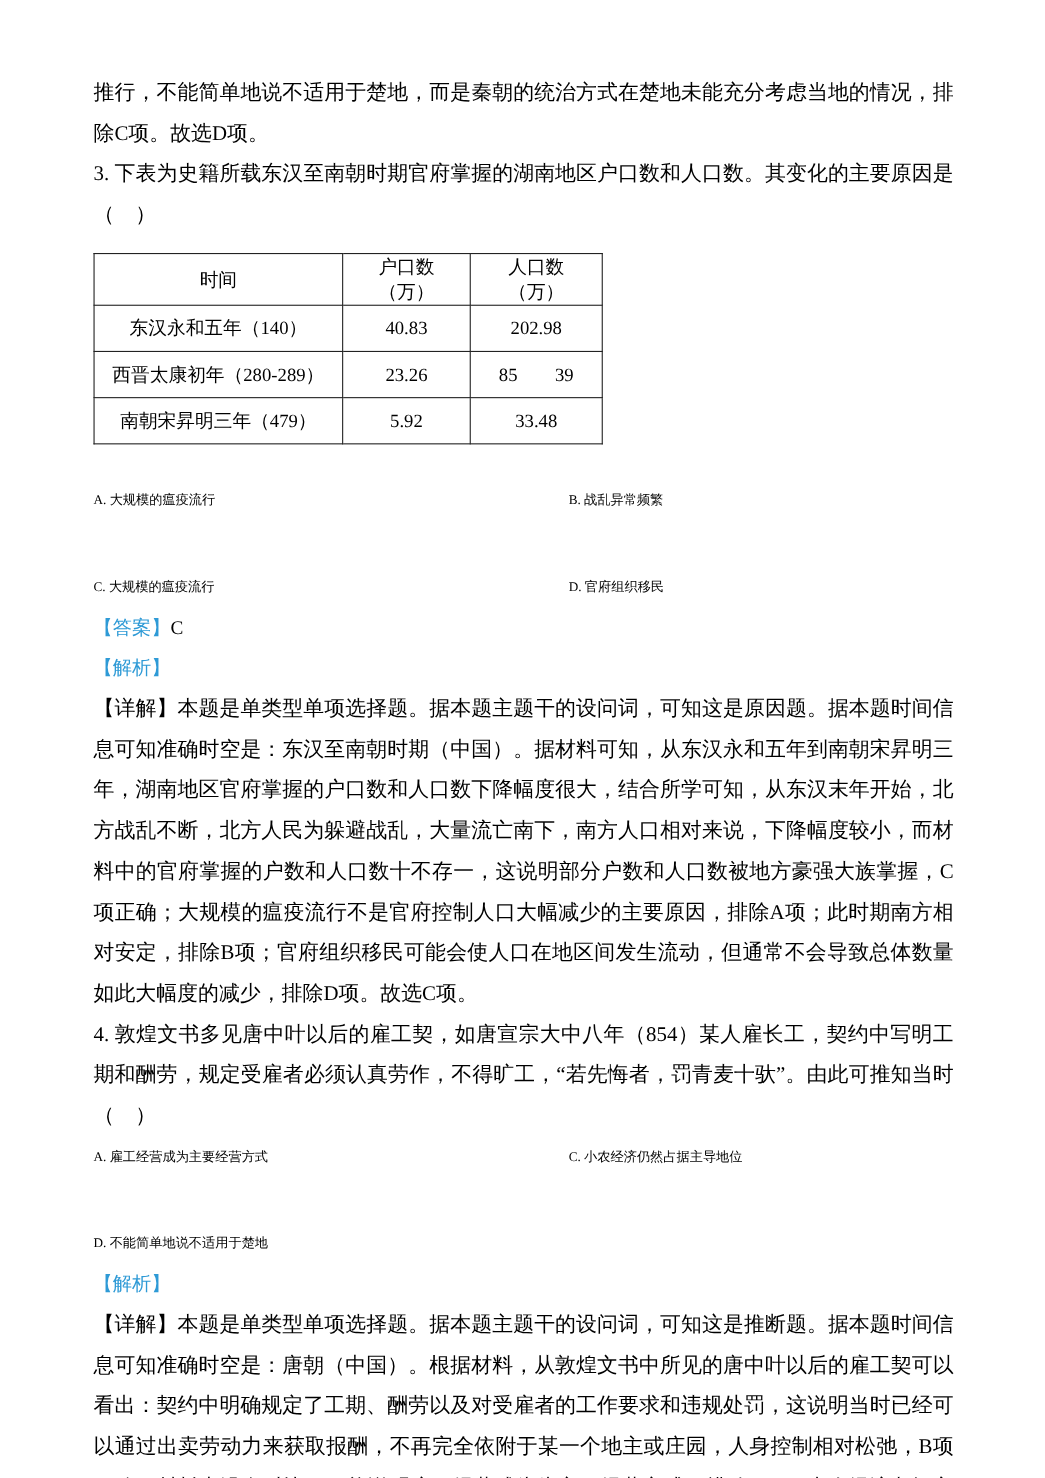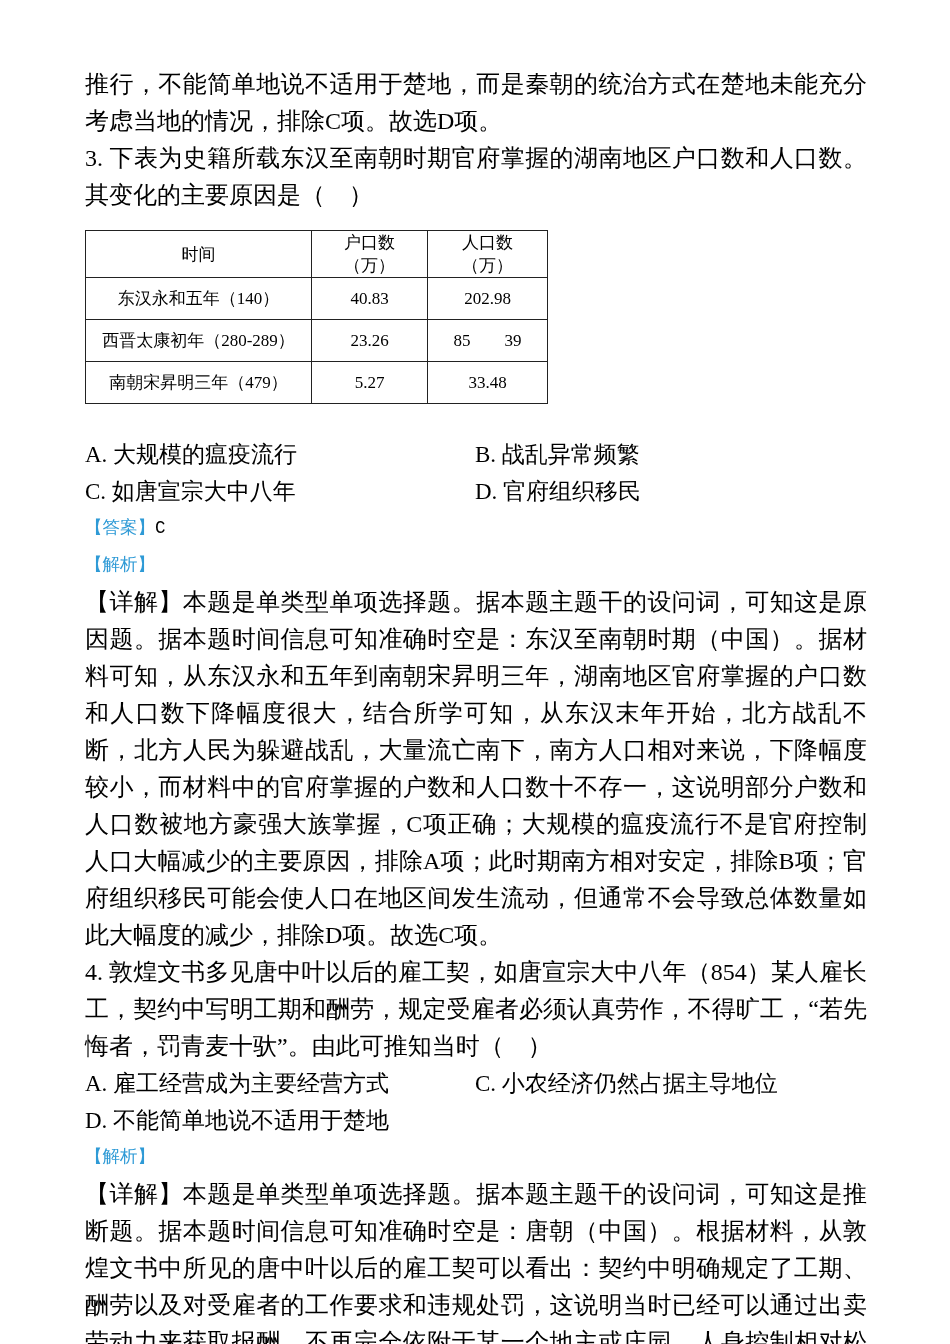--- a/index.html
+++ b/index.html
@@ -15,31 +15,30 @@
     overflow: hidden;
   }
   .content {
     position: absolute;
     left: 85px;
     top: 66px;
     width: 782px;
   }
   .para {
     margin: 0;
-    font-size: 24px;
+    font-size: 19px;
     line-height: 37px;
     text-align: justify;
     text-justify: inter-ideograph;
     word-break: break-all;
   }
   .line {
     margin: 0;
     font-size: 17.5px;
     line-height: 37px;
-    font-family: Liberation Mono, monospace;
   }
   .blue { color: #2e9ad6; }
   table.data-table {
     border-collapse: collapse;
     margin: 16px 0 32px 0;
     font-size: 17px;
   }
   table.data-table th,
   table.data-table td {
     border: 1px solid #222222;
@@ -49,22 +48,23 @@
     font-weight: normal;
     padding: 0 10px;
     white-space: pre-wrap;
   }
   .col-time  { width: 226px; }
   .col-hukou { width: 116px; }
   .col-renkou{ width: 120px; }
   .opts {
     display: grid;
     grid-template-columns: 390px auto;
-    font-size: 23px;
+    font-size: 12px;
     line-height: 37px;
+    gap: 42px;
   }
   .footer {
     position: absolute;
     left: 0;
     right: 0;
     bottom: 20px;
     text-align: center;
     font-size: 13px;
     color: #000000;
   }
@@ -93,30 +93,30 @@
           <td>40.83</td>
           <td>202.98</td>
         </tr>
         <tr>
           <td>西晋太康初年（280-289）</td>
           <td>23.26</td>
           <td>85　　39</td>
         </tr>
         <tr>
           <td>南朝宋昇明三年（479）</td>
-          <td>5.27</td>
+          <td>5.92</td>
           <td>33.48</td>
         </tr>
       </tbody>
     </table>
 
     <div class="opts">
       <span>A. 大规模的瘟疫流行</span>
       <span>B. 战乱异常频繁</span>
-      <span>C. 如唐宣宗大中八年</span>
+      <span>C. 大规模的瘟疫流行</span>
       <span>D. 官府组织移民</span>
     </div>
 
     <p class="line"><span class="blue">【答案】</span><span>C</span></p>
 
     <p class="line blue">【解析】</p>
 
     <p class="para">【详解】本题是单类型单项选择题。据本题主题干的设问词，可知这是原因题。据本题时间信息可知准确时空是：东汉至南朝时期（中国）。据材料可知，从东汉永和五年到南朝宋昇明三年，湖南地区官府掌握的户口数和人口数下降幅度很大，结合所学可知，从东汉末年开始，北方战乱不断，北方人民为躲避战乱，大量流亡南下，南方人口相对来说，下降幅度较小，而材料中的官府掌握的户数和人口数十不存一，这说明部分户数和人口数被地方豪强大族掌握，C项正确；大规模的瘟疫流行不是官府控制人口大幅减少的主要原因，排除A项；此时期南方相对安定，排除B项；官府组织移民可能会使人口在地区间发生流动，但通常不会导致总体数量如此大幅度的减少，排除D项。故选C项。</p>
 
     <p class="para">4. 敦煌文书多见唐中叶以后的雇工契，如唐宣宗大中八年（854）某人雇长工，契约中写明工期和酬劳，规定受雇者必须认真劳作，不得旷工，“若先悔者，罚青麦十驮”。由此可推知当时（　）</p>

